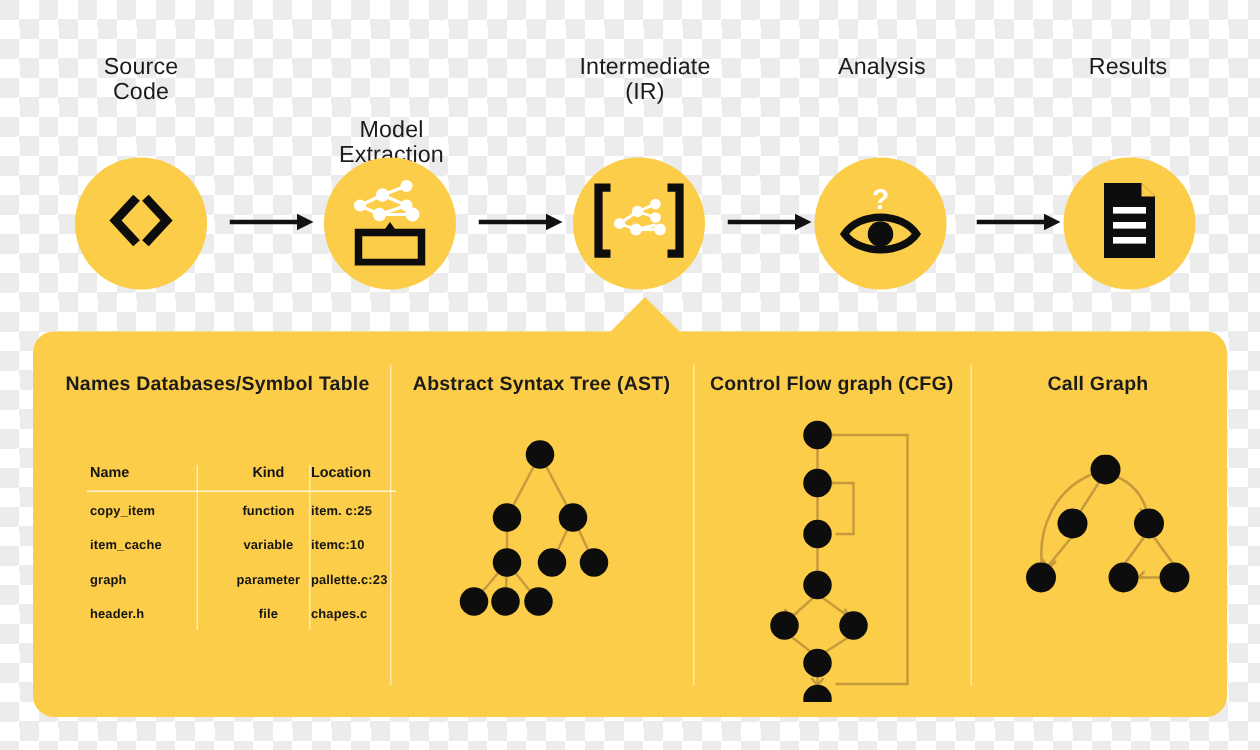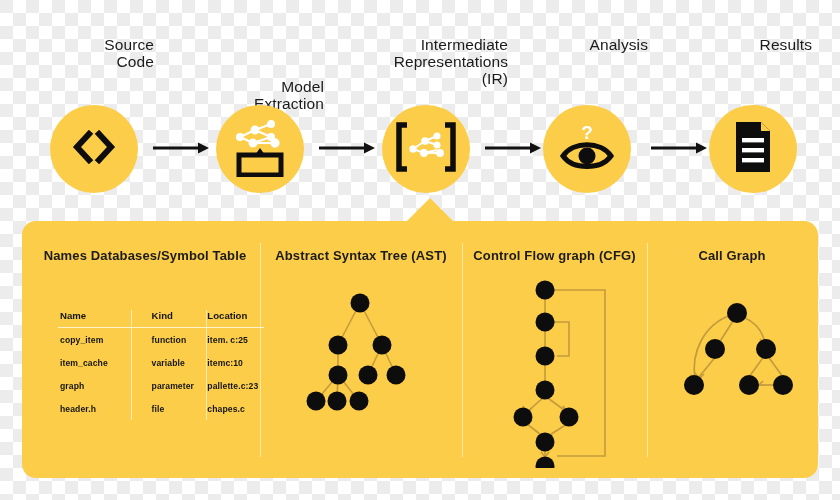--- a/index.html
+++ b/index.html
@@ -10,21 +10,21 @@
     font-family:"Liberation Sans", sans-serif;
     position:relative;
     overflow:hidden;
   }
   .stage{position:absolute;inset:0;}
 
   
   .pipeline-labels{position:absolute;top:30px;left:0;width:840px;height:60px;}
   .plabel{
     position:absolute;
-    text-align:right;
+    text-align:center;
     font-size:15.5px;
     line-height:17px;
     color:#1b1b1b;
     font-family:"Liberation Sans", sans-serif;
     letter-spacing:.1px;
   }
   .plabel span{display:block;}
 
   .circle{
     position:absolute;
@@ -86,21 +86,21 @@
   }
   .symtable td{
     text-align:left;
     padding:6.5px 0 6.5px 0;
     font-weight:bold;
     font-size:8.6px;
     letter-spacing:.1px;
   }
   .symtable th.c1,.symtable td.c1{width:84px;padding-left:2px;}
   .symtable th.c2,.symtable td.c2{width:62px;padding-left:20px;
-    border-left:1px solid rgba(255,255,255,.6);}
+    border-left:1px solid rgba(255,255,255,.6);text-align:center;}
   .symtable th.c3,.symtable td.c3{width:60px;padding-left:0;
     border-left:1px solid rgba(255,255,255,.6);}
 
   .graph{position:absolute;}
   .graph svg{display:block;}
 </style>
 </head>
 <body>
 
 <div class="stage">
@@ -109,21 +109,20 @@
     <div class="plabel" style="left:34px;top:6px;width:120px;">
       <span>Source</span>
       <span>Code</span>
     </div>
     <div class="plabel" style="left:198px;top:6px;width:126px;margin-top:42px;">
       <span>Model</span>
       <span>Extraction</span>
     </div>
     <div class="plabel" style="left:352px;top:6px;width:156px;">
       <span>Intermediate</span>
-      <span>Representations</span>
       <span>(IR)</span>
     </div>
     <div class="plabel" style="left:528px;top:6px;width:120px;">
       <span>Analysis</span>
     </div>
     <div class="plabel" style="left:692px;top:6px;width:120px;">
       <span>Results</span>
     </div>
   </div>
 

